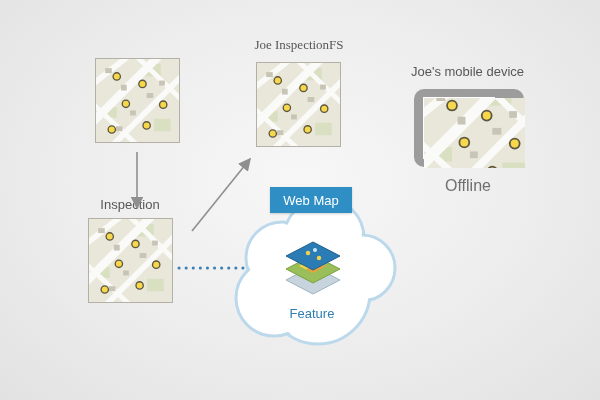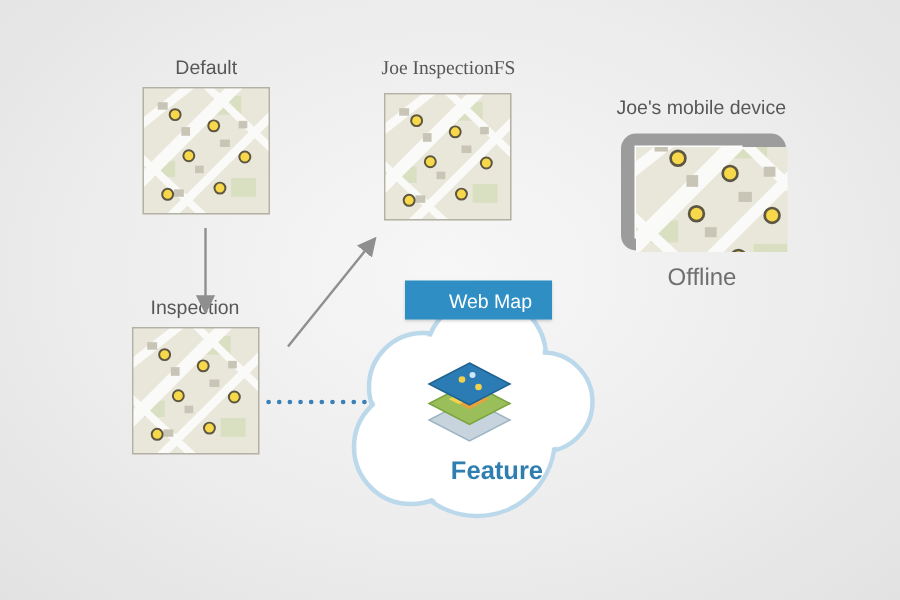--- a/index.html
+++ b/index.html
@@ -60,31 +60,30 @@
   }
   .cloud-wrap svg{display:block;width:100%;height:100%;}
   .webmap-banner{
     position:absolute;left:270px;top:187px;
     width:82px;height:26px;
     background:var(--banner-blue);
     color:#ffffff;font-size:13px;
     display:flex;align-items:center;justify-content:center;
     box-shadow:0 1px 2px rgba(0,0,0,.18);
     z-index:3;
-    padding-left:16px;
   }
   .fs-icon{
     position:absolute;left:282px;top:238px;
     width:62px;height:60px;z-index:2;
   }
   .fs-icon svg{display:block;width:100%;height:100%;}
   .fs-label{
     position:absolute;left:262px;top:306px;width:100px;
-    text-align:right;color:var(--feature-text-blue);
-    font-size:17px;line-height:16px;z-index:2;font-weight:bold;
+    text-align:center;color:var(--feature-text-blue);
+    font-size:13px;line-height:16px;z-index:2;
   }
   .connectors{
     position:absolute;left:0;top:0;width:600px;height:400px;
     pointer-events:none;z-index:1;
   }
 </style>
 </head>
 <body>
 
 <div class="canvas">
@@ -112,21 +111,20 @@
           <circle cx="56" cy="30" r="4.4"></circle>
           <circle cx="81" cy="55" r="4.4"></circle>
           <circle cx="36" cy="54" r="4.4"></circle>
           <circle cx="19" cy="85" r="4.4"></circle>
           <circle cx="61" cy="80" r="4.4"></circle>
         </g>
       </symbol>
     </defs>
   </svg>
 
-  <div class="label" id="lbl-default">Default</div>
   <div class="label" id="lbl-joefs">Joe InspectionFS</div>
   <div class="label" id="lbl-inspection">Inspection</div>
   <div class="label" id="lbl-device">Joe's mobile device</div>
 
   <div class="map-frame" id="map-default">
     <svg>
         <use href="#map-tile"></use>
       </svg>
   </div>
   <div class="map-frame" id="map-joefs">

